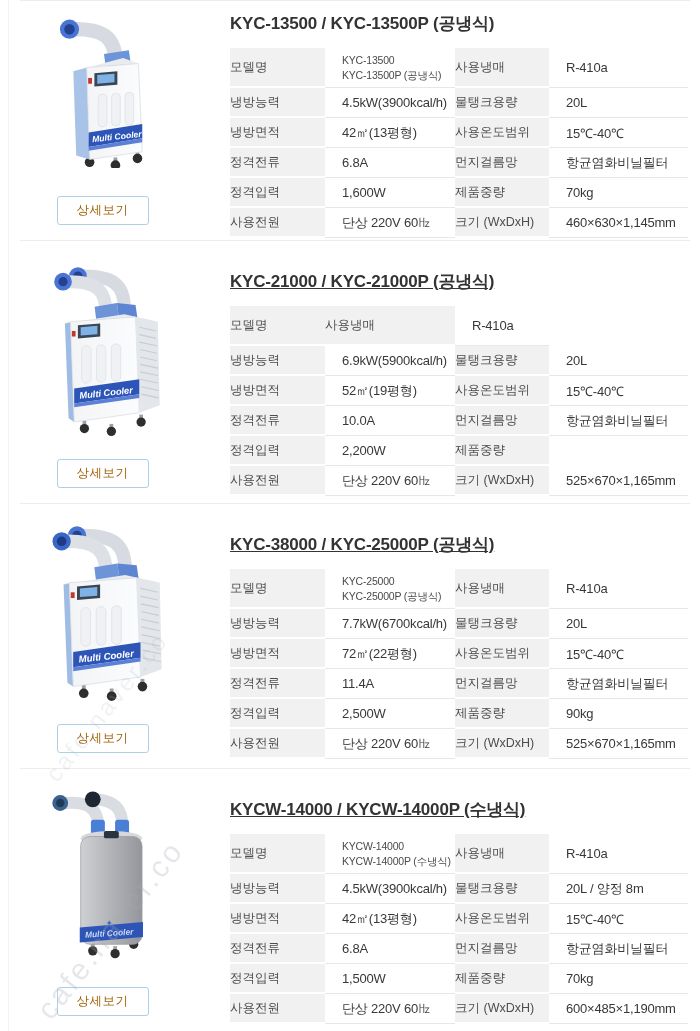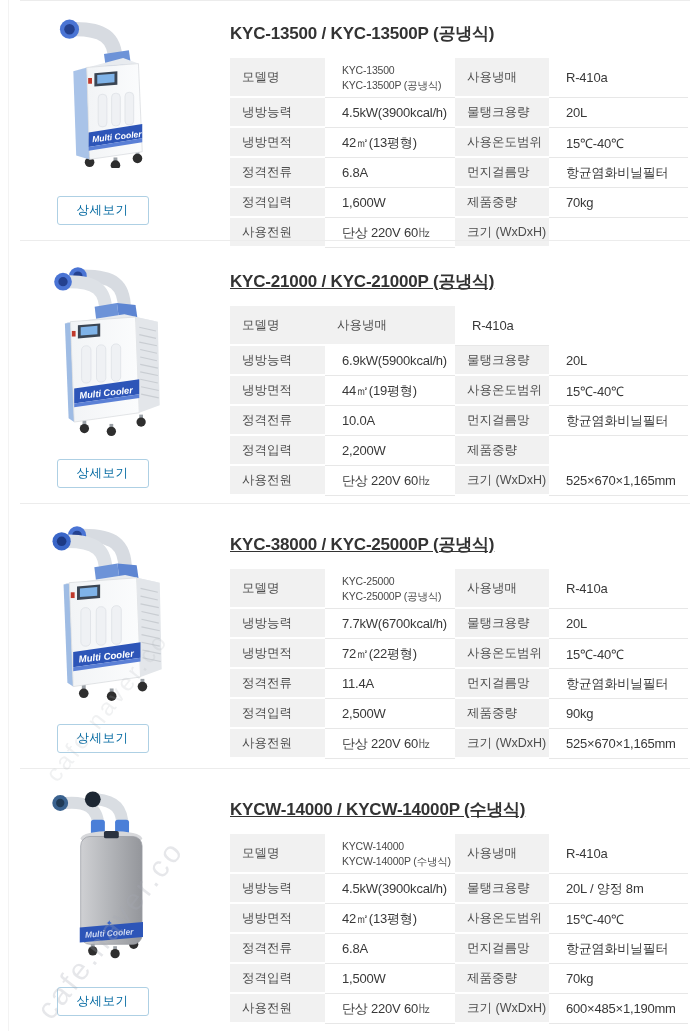--- a/index.html
+++ b/index.html
@@ -35,48 +35,47 @@
   .sec-2 .sec-left{padding-top:24px;}
   .sec-3 .sec-left{padding-top:20px;}
   .sec-4 .sec-left{padding-top:22px;}
   .product-figure{flex:1;display:flex;align-items:flex-start;justify-content:center;}
 
   .detail-button{
     margin-top:auto;
     background:#fff;
     border:1px solid #aed0e4;
     border-radius:3px;
-    color:#0369a1;
+    color:#a16207;
     font-size:12.5px;
     padding:5px 19px;
     font-family:"Liberation Sans",sans-serif;
     cursor:pointer;
     letter-spacing:0.5px;
   }
 
   .sec-right{flex:1;box-sizing:border-box;padding:0 12px 0 25px;}
   .sec-title{
     font-size:17px;font-weight:bold;color:#333;letter-spacing:-0.2px;
   }
-  .sec-1 .sec-title{margin-top:22px;}
+  .sec-1 .sec-title{margin-top:12px;}
   .sec-2 .sec-title,.sec-3 .sec-title,.sec-4 .sec-title{margin-top:30px;text-decoration:underline;}
 
   .spec-table{margin-top:13px;}
   .spec-row{
     display:grid;
     grid-template-columns:95px 130px 94px 1fr;
     min-height:30px;
   }
   .spec-row.first{min-height:40px;}
   .cell{display:flex;align-items:center;box-sizing:border-box;}
   .cell.label{
     background:#f1f1f1;
     color:#4d4d4d;
     font-size:12.5px;
-    padding-left:12px;
     border-bottom:2px solid #fff;
   }
   .cell.value{
     color:#383838;
     font-size:13px;
     padding-left:17px;
     border-bottom:1px solid #e7e7e7;
     white-space:pre-line;
     letter-spacing:-0.2px;
   }
@@ -175,20 +174,21 @@
         <div class="spec-row">
           <div class="cell label">정격입력</div>
           <div class="cell value">1,600W</div>
           <div class="cell label">제품중량</div>
           <div class="cell value">70kg</div>
         </div>
         <div class="spec-row">
           <div class="cell label">사용전원</div>
           <div class="cell value">단상 220V 60㎐</div>
           <div class="cell label">크기 (WxDxH)</div>
+          <div class="cell value">460×630×1,145mm</div>
         </div>
       </div>
   </div>
 </div>
 
 <div class="section sec-2">
   <div class="sec-left">
     <div class="product-figure">
       <svg width="160" height="172" viewBox="0 0 170 185">
         <defs>
@@ -255,21 +255,21 @@
           <div class="cell value">R-410a</div>
         </div>
         <div class="spec-row">
           <div class="cell label">냉방능력</div>
           <div class="cell value">6.9kW(5900kcal/h)</div>
           <div class="cell label">물탱크용량</div>
           <div class="cell value">20L</div>
         </div>
         <div class="spec-row">
           <div class="cell label">냉방면적</div>
-          <div class="cell value">44㎡(19평형)</div>
+          <div class="cell value">52㎡(19평형)</div>
           <div class="cell label">사용온도범위</div>
           <div class="cell value">15℃-40℃</div>
         </div>
         <div class="spec-row">
           <div class="cell label">정격전류</div>
           <div class="cell value">10.0A</div>
           <div class="cell label">먼지걸름망</div>
           <div class="cell value">항균염화비닐필터</div>
         </div>
         <div class="spec-row">

